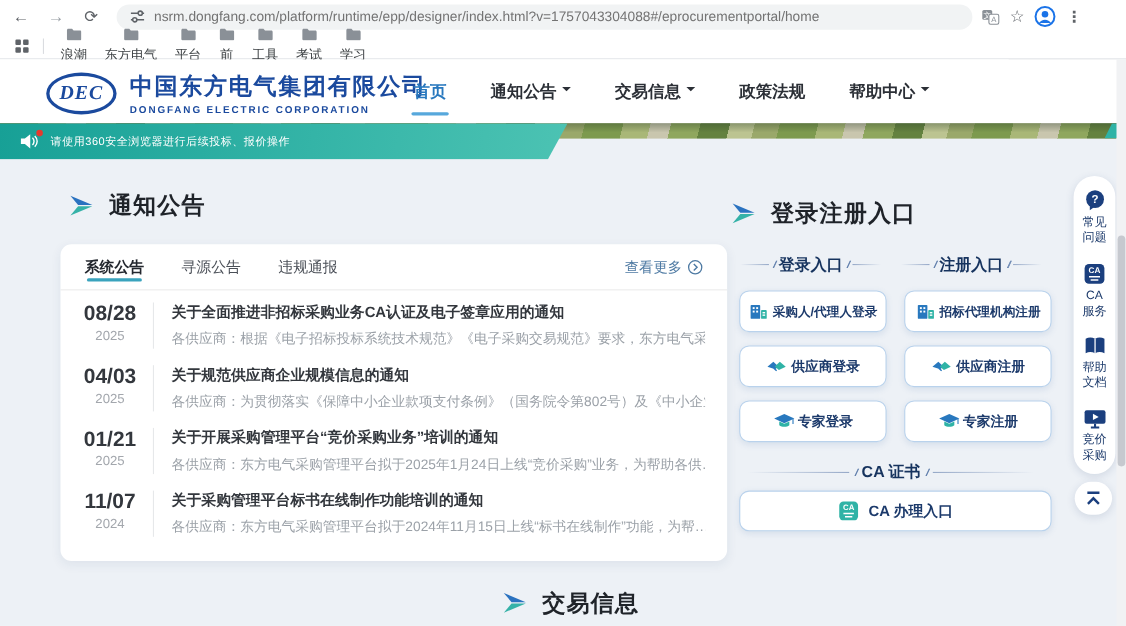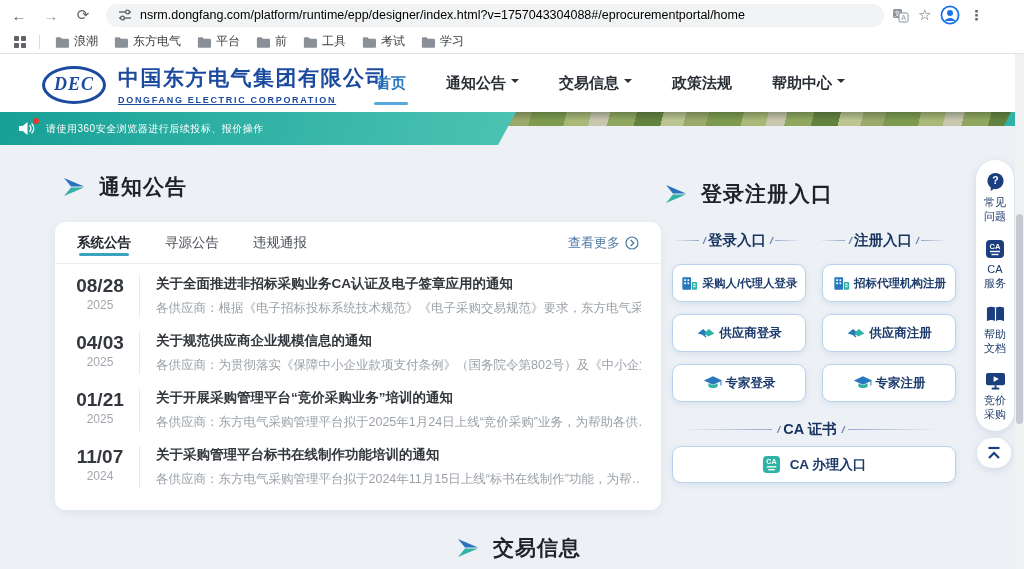--- a/index.html
+++ b/index.html
@@ -5,38 +5,38 @@
   * { margin:0; padding:0; box-sizing:border-box; }
   html,body { width:1024px; height:569px; overflow:hidden; }
   body { font-family:"Liberation Sans","DejaVu Sans",sans-serif; background:#fff; position:relative; }
   #screen { position:absolute; inset:0; width:1024px; height:569px; overflow:hidden; }
 
   
   .toolbar { position:absolute; top:0; left:0; width:1024px; height:30px; background:#ffffff; display:flex; align-items:center; }
   .tb-icon { width:26px; height:22px; display:flex; align-items:center; justify-content:center; color:#5f6368; font-size:15px; margin-left:6px; cursor:pointer; }
   .tb-icon.fwd { color:#9aa0a6; }
   .url-pill { height:23px; background:#f1f3f4; border-radius:13px; display:flex; align-items:center; margin-left:10px; width:778px; padding:0 12px; }
-  .url-text { font-size:12.5px; color:#000000; white-space:nowrap; overflow:hidden; margin-left:8px; }
+  .url-text { font-size:12.5px; color:#737373; white-space:nowrap; overflow:hidden; margin-left:8px; }
   .tb-right { display:flex; align-items:center; margin-left:8px; gap:9px; }
   .avatar-ring { width:20px; height:20px; border-radius:50%; display:flex; align-items:center; justify-content:center; }
 
   .bookmarks { position:absolute; top:30px; left:0; width:1024px; height:24px; background:#ffffff; border-bottom:1px solid #e0e3e7; display:flex; align-items:center; padding-left:8px; }
   .apps-grid { display:grid; grid-template-columns:5px 5px; grid-template-rows:5px 5px; gap:2px; margin:0 6px; cursor:pointer; }
   .apps-grid i { background:#5f6368; border-radius:1px; }
   .bm-sep { width:1px; height:14px; background:#dadce0; margin:0 7px; }
-  .bm { display:flex; align-items:center; gap:5px; padding:2px 8px; border-radius:6px; cursor:pointer; }
+  .bm { display:flex; align-items:center; gap:5px; padding:2px 8px; border-radius:6px; cursor:pointer;flex-direction:column; }
   .bm span { font-size:12px; color:#3c4043; white-space:nowrap; }
 
   
   .site-header { position:absolute; top:54px; left:0; width:917px; height:58px; background:#fff; }
   .logo-wrap { position:absolute; left:42px; top:10px; display:flex; align-items:center; gap:12px; }
   .dec-oval { width:64px; height:38px; border:3px solid #1b4a9e; border-radius:50%; display:flex; align-items:center; justify-content:center; }
   .dec-oval b { font-family:"Liberation Serif","DejaVu Serif",serif; font-style:italic; font-size:18px; color:#1b4a9e; letter-spacing:1px; }
   .company .cn { font-size:21px; font-weight:bold; color:#1b4a9e; letter-spacing:1.5px; }
-  .company .en { font-size:9px; font-weight:bold; color:#1b4a9e; letter-spacing:1.7px; margin-top:3px;text-decoration:underline; }
+  .company .en { font-size:9px; font-weight:bold; color:#1b4a9e; letter-spacing:1.7px; margin-top:3px; }
   .main-nav { position:absolute; right:70px; top:0; height:58px; display:flex; align-items:center; gap:36px; }
   .nav-item { font-size:15px; font-weight:bold; color:#2b2f36; cursor:pointer; position:relative; padding:6px 2px; white-space:nowrap; }
   .nav-item .caret { display:inline-block; width:0; height:0; border:4px solid transparent; border-top-color:#2b2f36; margin-left:5px; vertical-align:1px; }
   .nav-item.active { color:#2878be; }
   .nav-item.active::after { content:""; position:absolute; left:0; right:0; bottom:-6px; height:3px; border-radius:2px; background:#57a8dc; }
 
   
   .main-bg { position:absolute; top:112px; left:0; width:1024px; height:457px; background:#edf1f6; }
   .photo-strip { position:absolute; top:112px; left:0; width:1024px; height:14px;
     background:

